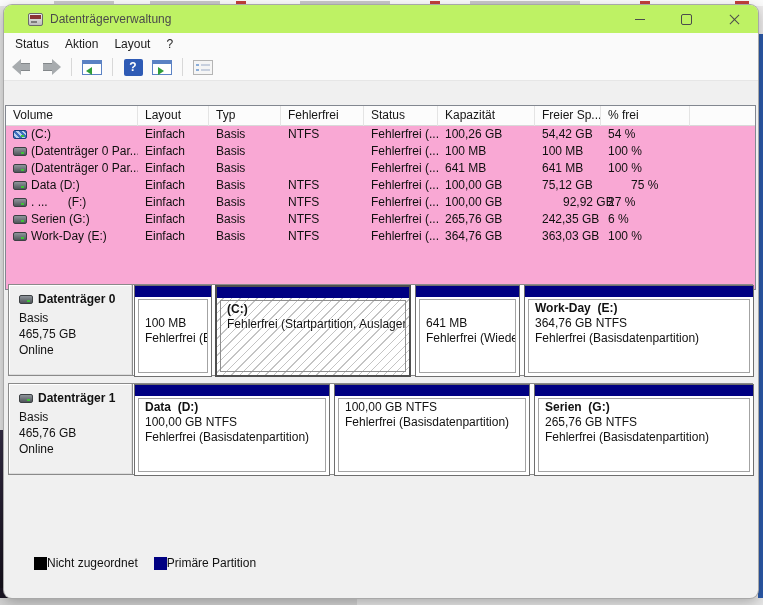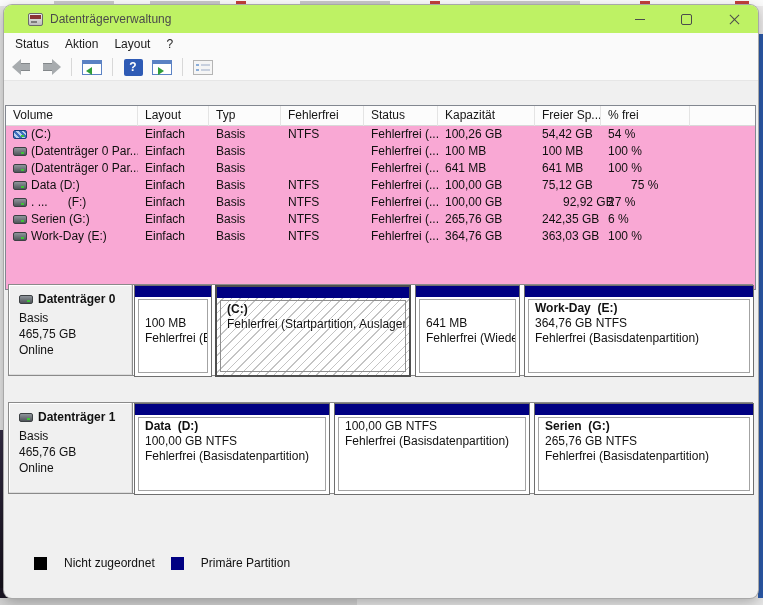--- a/index.html
+++ b/index.html
@@ -70,40 +70,40 @@
   .lv-row{position:absolute;left:0;right:0;height:17px;line-height:17px;}
   .cell{position:absolute;top:0;height:17px;overflow:hidden;white-space:pre;padding-left:7px;}
   .vol-cell{padding-left:25px;}
   .drive-ico{position:absolute;left:7px;top:4px;width:14px;height:9px;border:1px solid #3c4043;border-radius:2px;
     background:linear-gradient(#8f959b,#50555a);}
   .drive-ico::after{content:"";position:absolute;right:2px;bottom:1px;width:3px;height:2px;background:#3ec437;}
   .drive-ico.cdrive{background:repeating-linear-gradient(45deg,#3f6fbe 0 2px,#b7cdec 2px 4px);border-color:#1d3f7a;}
 
   
   .disk-row{left:4px;width:745px;height:92px;border:1px solid #8a8a8a;background:#fdfdfd;}
-  .disk-row.d0{top:279px;} .disk-row.d1{top:397px;}
+  .disk-row.d0{top:279px;} .disk-row.d1{top:378px;}
   .disk-label{position:absolute;left:0;top:0;width:124px;height:100%;background:#f0f0f0;border-right:1px solid #8a8a8a;
     padding:6px 0 0 10px;font-size:12px;color:#111;box-shadow:inset -1px -1px 0 #dcdcdc,inset 1px 1px 0 #fff;}
   .disk-name-row{display:flex;align-items:center;gap:5px;font-weight:bold;margin-bottom:3px;white-space:pre;}
   .disk-mini-ico{width:14px;height:9px;border:1px solid #3c4043;border-radius:2px;background:linear-gradient(#8f959b,#50555a);position:relative;flex:0 0 auto;}
   .disk-mini-ico::after{content:"";position:absolute;right:2px;bottom:1px;width:3px;height:2px;background:#3ec437;}
   .disk-label div{line-height:16px;}
   .part{position:absolute;top:0;height:92px;border:1px solid #6f6f6f;background:#fff;}
   .part.selected{border:2px solid #4f4f4f;background:repeating-linear-gradient(-45deg,#fff 0 5px,#c4c4c4 5px 6px);}
   .part-band{position:absolute;left:0;top:0;right:0;height:11px;background:#000082;}
   .part-inner{position:absolute;left:3px;right:3px;top:13px;bottom:3px;border:1px solid #a3a3a3;background:#fff;
     padding:1px 0 0 6px;font-size:12px;line-height:15px;color:#111;overflow:hidden;}
   .part.selected .part-inner{background:transparent;border-color:#8f8f8f;}
   .part.selected .part-inner div{text-shadow:0 0 2px #fff,0 0 2px #fff,0 0 3px #fff;}
   .part-label{font-weight:bold;white-space:pre;min-height:15px;}
   .part-line{white-space:pre;}
 
   
   .legend{left:30px;top:551px;display:flex;align-items:center;font-size:12px;color:#111;}
-  .legend-item{display:flex;align-items:center;gap:17px;margin-right:16px;}
+  .legend-item{display:flex;align-items:center;gap:0;margin-right:16px;}
   .swatch{width:13px;height:13px;}
   .swatch.black{background:#000000;}
   .swatch.navy{background:#000082;}
 </style>
 </head>
 <body>
 
 <div class="abs bg-top">
   <span class="noise" style="left:54px;width:60px"></span>
   <span class="noise" style="left:150px;width:70px"></span>

